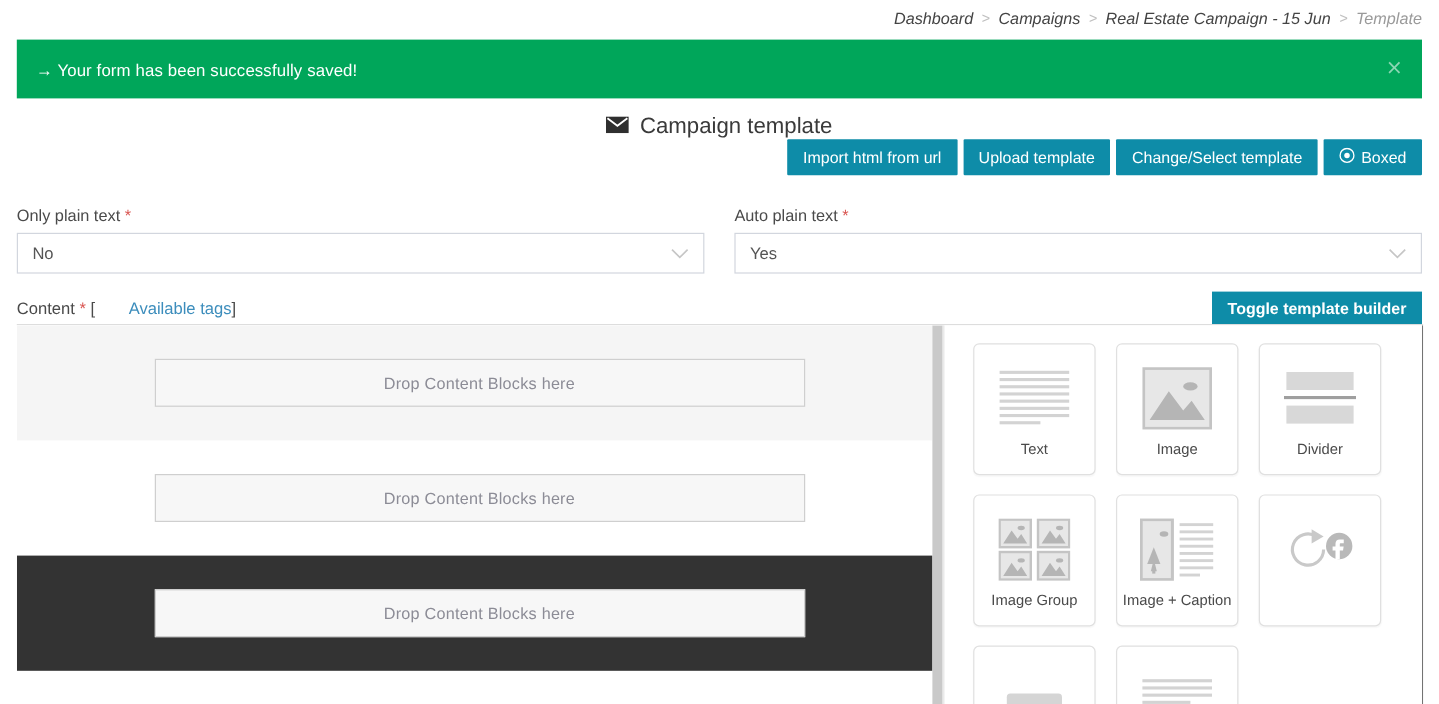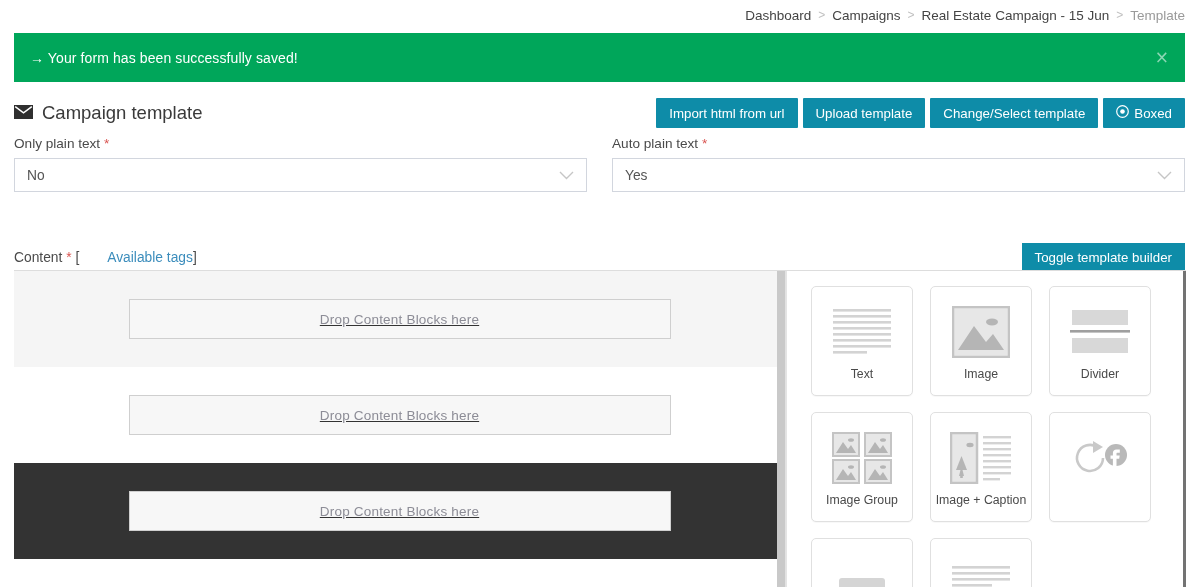--- a/index.html
+++ b/index.html
@@ -13,20 +13,21 @@
   }
 
   
   .breadcrumb-bar {
     height: 30px;
     display: flex;
     justify-content: flex-end;
     align-items: center;
     padding-right: 14px;
     font-size: 13.5px;
+    font-style: italic;
   }
   .crumb { color: #444; }
   .crumb.current { color: #9a9a9a; }
   .crumb-sep { color: #c0c0c0; margin: 0 7px; font-size: 12px; }
 
   
   .alert {
     position: absolute;
     left: 14px; top: 33px;
     width: 1171px; height: 49px;
@@ -48,20 +49,21 @@
   }
 
   
   .title-row {
     position: absolute;
     left: 0; top: 94px;
     width: 1199px; height: 38px;
     padding: 0 14px;
     display: flex;
     align-items: center;
+    flex-direction: column;
   }
   .page-title {
     display: flex; align-items: center; gap: 9px;
     font-size: 18.5px; color: #3a3a3a;
   }
   .env-icon { display: block; }
 
   .toolbar { margin-left: auto; display: flex; gap: 5px; }
   .btn {
     background: #0e8ca8;
@@ -80,21 +82,21 @@
 
   
   .form-row {
     position: absolute;
     left: 0; top: 136px;
     width: 1199px;
     display: flex;
     padding: 0 14px;
     gap: 25px;
   }
-  .form-group { width: 586px; }
+  .form-group { width: 586px; margin-top: 36px; }
   .form-label {
     font-size: 13.6px;
     color: #4a4a4a;
     margin-bottom: 7px;
     display: block;
   }
   .req { color: #d9534f; }
   .select-box {
     height: 34px;
     border: 1px solid #d2d6de;
@@ -123,41 +125,42 @@
   }
   .content-label { font-size: 13.8px; color: #4a4a4a; }
   .tags-link { color: #3c8dbc; cursor: pointer; padding-left: 28px; }
   .bracket { color: #4a4a4a; }
   .btn-toggle {
     margin-left: auto;
     background: #0e8ca8; color: #fff;
     border: none; height: 29px; padding: 0 13px;
     font-size: 13.3px; cursor: pointer;
     font-family: "Liberation Sans", sans-serif;
+    font-weight: bold;
   }
 
   
   .builder {
     position: absolute;
     left: 14px; top: 270px;
     width: 1172px; height: 317px;
     border-top: 1px solid #ddd;
     display: flex;
     background: #fff;
     overflow: hidden;
   }
   .canvas {
     width: 772px;
     height: 100%;
     background: #fff;
     border-right: 1px solid #e2e2e2;
     position: relative;
     overflow: hidden;
   }
-  .canvas-scroll { position: absolute; inset: 0; text-decoration: underline; }
+  .canvas-scroll { position: absolute; inset: 0; }
   .section { width: 100%; padding: 28px 0; }
   .section.shaded { background: #f5f5f5; }
   .section.dark { background: #333333; }
   .dropzone {
     width: 542px;
     margin: 0 auto;
     height: 40px;
     border: 1px solid #cfcfcf;
     background: #f7f7f7;
     color: #8c8c96;
@@ -179,21 +182,21 @@
     width: 8px; height: 100%;
     background: #c9c9c9;
   }
 
   
   .palette {
     flex: 1;
     height: 100%;
     background: #fff;
     border-left: 1px solid #e4e4e4;
-    border-right: 3px solid #737373;
+    border-right: 1px solid #737373;
     padding: 15px 16px 0 24px;
     overflow: hidden;
   }
   .palette-grid {
     display: grid;
     grid-template-columns: repeat(3, 102px);
     gap: 16px 17px;
   }
   .block-card {
     width: 102px; height: 110px;

